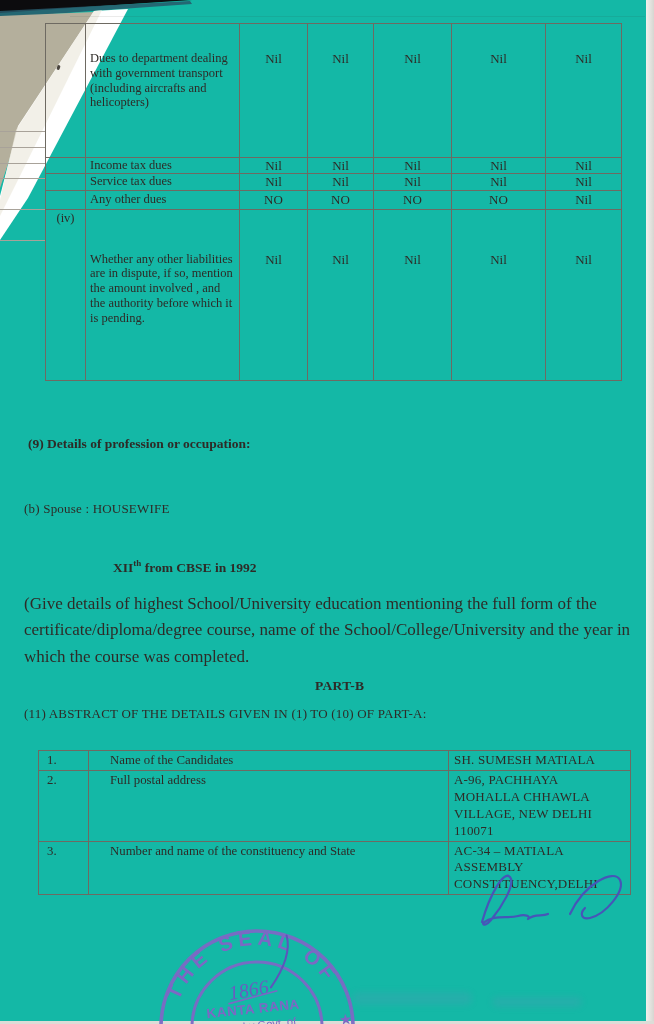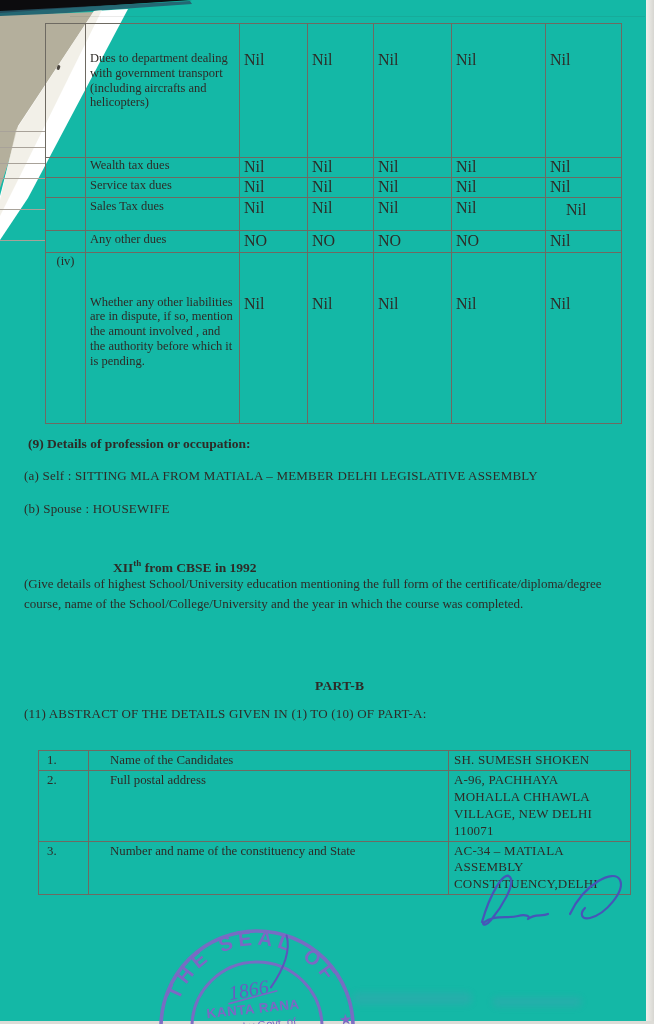--- a/index.html
+++ b/index.html
@@ -14,21 +14,21 @@
     background:linear-gradient(to right,#f2f1ed,#d7d6d1);}
   .bottom-strip{position:absolute;left:0;bottom:0;width:654px;height:3px;background:#dddcd7;}
   .faint-line{position:absolute;left:70px;top:16px;width:575px;height:1px;background:rgba(60,55,50,.10);}
   .margin-line{position:absolute;left:0;width:46px;height:1px;background:#a8a299;}
   .ink-dot{position:absolute;left:57px;top:65px;width:3px;height:5px;background:#4a453e;border-radius:2px;transform:rotate(20deg);}
   .smudge{position:absolute;background:rgba(140,120,200,.14);filter:blur(3px);border-radius:6px;}
   
   table{border-collapse:collapse;table-layout:fixed;}
   td{border:1px solid #6e6a62;font-size:12.5px;line-height:1.18;padding:1px 4px;overflow:hidden;}
   .dues-table{position:absolute;left:45px;top:23px;width:576px;}
-  .dues-table td.val{text-align:left;font-size:16px;}
+  .dues-table td.val{text-align:center;font-size:13px;}
   .dues-table td.num{text-align:center;padding:1px 2px;}
   tr.r1 td{height:105px;vertical-align:top;}
   tr.r1 td{padding-top:27px;}
   tr.rslim td{height:13px;vertical-align:top;padding-top:0;padding-bottom:0;}
   tr.rmuni td{height:30px;vertical-align:top;}
   tr.rmuni td.val{vertical-align:bottom;padding-bottom:1px;}
   tr.rsales td{height:28px;vertical-align:top;}
   tr.rsales td.val-last{text-indent:16px;padding-top:3px;}
   tr.rany td{height:16px;vertical-align:top;}
   tr.riii td{height:31px;vertical-align:top;}
@@ -44,21 +44,21 @@
   
   .tblock{position:absolute;white-space:nowrap;}
   .bold{font-weight:bold;}
   .s9-head{left:28px;top:436px;font-size:13.5px;}
   .s9-a{left:24px;top:468px;font-size:13px;letter-spacing:.2px;}
   .s9-b{left:24px;top:501px;font-size:13px;letter-spacing:.2px;}
   .s10-head{left:24px;top:529px;font-size:13.5px;}
   .s10-qual{left:113px;top:558px;font-size:13.5px;}
   .s10-qual sup{font-size:9px;}
   .s10-school{left:27px;top:577px;font-family:"Liberation Sans",sans-serif;font-size:12px;letter-spacing:.1px;}
-  .s10-note{left:24px;top:574px;width:614px;font-size:13px;line-height:1.55;white-space:normal;}
+  .s10-note{left:24px;top:591px;width:614px;font-size:17px;line-height:1.55;white-space:normal;}
   .partb-title{left:315px;top:678px;font-size:13.5px;letter-spacing:.3px;}
   .s11-head{left:24px;top:706px;font-size:13px;letter-spacing:.2px;}
   
   .signature-svg{position:absolute;left:452px;top:862px;}
   .seal-svg{position:absolute;left:147px;top:917px;}
 </style>
 </head>
 <body>
 
 <div class="stage">
@@ -96,44 +96,35 @@
         <td class="num"></td>
         <td>Dues to department dealing with government transport (including aircrafts and helicopters)</td>
         <td class="val">Nil</td>
         <td class="val">Nil</td>
         <td class="val">Nil</td>
         <td class="val">Nil</td>
         <td class="val">Nil</td>
       </tr>
       <tr class="rslim">
         <td class="num"></td>
-        <td>Wealth tax dues</td>
+        <td>Income tax dues</td>
         <td class="val">Nil</td>
         <td class="val">Nil</td>
         <td class="val">Nil</td>
         <td class="val">Nil</td>
         <td class="val">Nil</td>
       </tr>
       <tr class="rslim">
         <td class="num"></td>
         <td>Service tax dues</td>
         <td class="val">Nil</td>
         <td class="val">Nil</td>
         <td class="val">Nil</td>
         <td class="val">Nil</td>
         <td class="val">Nil</td>
-      </tr>
-      <tr class="rsales">
-        <td class="num"></td>
-        <td>Sales Tax dues</td>
-        <td class="val">Nil</td>
-        <td class="val">Nil</td>
-        <td class="val">Nil</td>
-        <td class="val">Nil</td>
-        <td class="val val-last">Nil</td>
       </tr>
       <tr class="rany">
         <td class="num"></td>
         <td>Any other dues</td>
         <td class="val">NO</td>
         <td class="val">NO</td>
         <td class="val">NO</td>
         <td class="val">NO</td>
         <td class="val">Nil</td>
       </tr>
@@ -143,40 +134,39 @@
         <td class="val">Nil</td>
         <td class="val">Nil</td>
         <td class="val">Nil</td>
         <td class="val">Nil</td>
         <td class="val">Nil</td>
       </tr>
     </tbody>
   </table>
 
   <div class="tblock bold s9-head">(9) Details of profession or occupation:</div>
-  <div class="tblock s9-a">(a) Self :   SITTING MLA FROM MATIALA – MEMBER DELHI LEGISLATIVE ASSEMBLY</div>
   <div class="tblock s9-b">(b) Spouse :  HOUSEWIFE</div>
 
   <div class="tblock bold s10-qual"><span>XII</span><sup>th</sup><span> from CBSE in 1992</span></div>
   <div class="tblock s10-note">(Give details of highest School/University education mentioning the full form of the certificate/diploma/degree course, name of the School/College/University and the year in which the course was completed.</div>
 
   <div class="tblock bold partb-title">PART-B</div>
   <div class="tblock s11-head">(11) ABSTRACT OF THE DETAILS GIVEN IN (1) TO (10) OF PART-A:</div>
 
   <table class="abstract-table">
     <colgroup>
         <col style="width:50px">
         <col style="width:360px">
         <col style="width:182px">
       </colgroup>
     <tbody>
       <tr class="ab1">
         <td class="no">1.</td>
         <td class="lbl">Name of the Candidates</td>
-        <td class="value">SH. SUMESH SHOKEN</td>
+        <td class="value">SH. SUMESH MATIALA</td>
       </tr>
       <tr class="ab2">
         <td class="no">2.</td>
         <td class="lbl">Full postal address</td>
         <td class="value">A-96, PACHHAYA MOHALLA CHHAWLA VILLAGE, NEW DELHI 110071</td>
       </tr>
       <tr class="ab3">
         <td class="no">3.</td>
         <td class="lbl">Number and name of the constituency and State</td>
         <td class="value">AC-34 – MATIALA ASSEMBLY CONSTITUENCY,DELHI</td>

